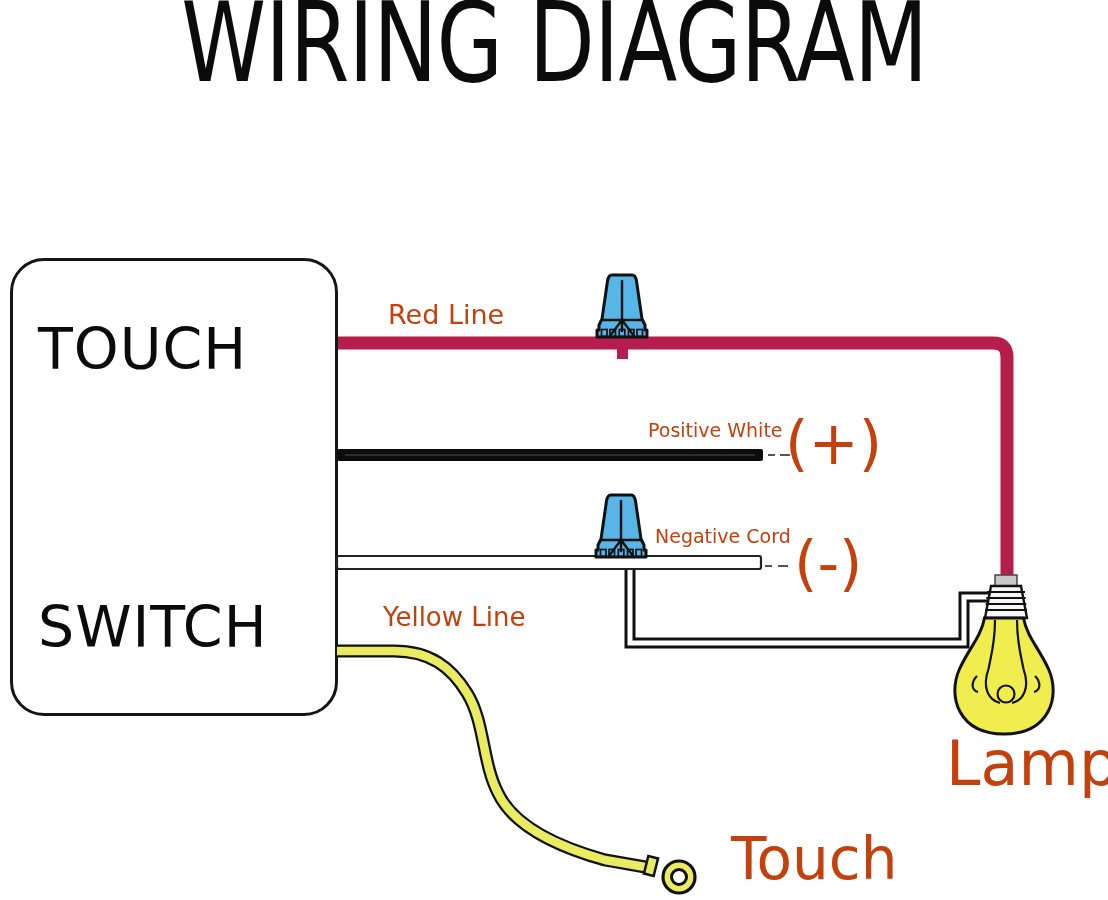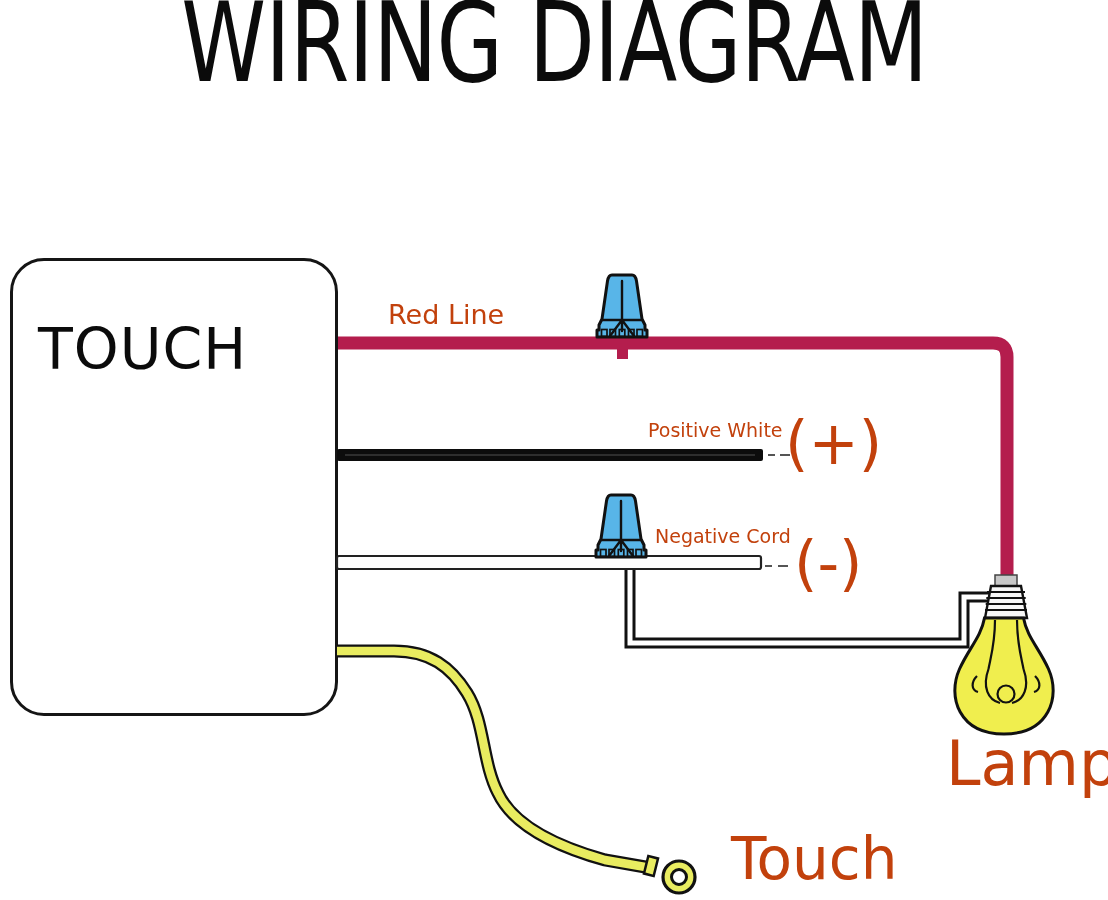--- a/index.html
+++ b/index.html
@@ -57,20 +57,21 @@
 <body>
 
 <div class="stage">
 
   <div class="title-wrap">
     <span>WIRING DIAGRAM</span>
   </div>
 
   <div class="switch-box">
     <div class="box-line l1">TOUCH</div>
+    <div class="box-line l3">SWITCH</div>
   </div>
 
   <svg class="diagram" width="1108" height="900" viewBox="0 0 1108 900" xmlns="http://www.w3.org/2000/svg">
     <defs>
       <g id="wirenut">
         <path d="M -10 -62 L 10 -62 Q 13.5 -62 14.5 -56 L 20 -18 L 23 -12 L 23 -7 L 25 -7 L 25 0 L -25 0 L -25 -7 L -23 -7 L -23 -12 L -20 -18 L -14.5 -56 Q -13.5 -62 -10 -62 Z" style="fill:var(--connector-blue,#58b5e8)" stroke="#111" stroke-width="3" stroke-linejoin="round"></path>
         <path d="M -20 -17 H 20 M 0 -56 V -17 M 0 -17 L -12 -1 M 0 -17 L 12 -1 M 0 -17 V -6" fill="none" stroke="#111" stroke-width="2.4" stroke-linecap="round"></path>
         <g fill="none" stroke="#111" stroke-width="1.7">
           <rect x="-20.5" y="-7.5" width="5.5" height="7"></rect>
           <rect x="-12" y="-7.5" width="5.5" height="7"></rect>
@@ -132,20 +133,21 @@
         <path d="M977 676 C971 682 971 690 978 692"></path>
         <path d="M1035 676 C1041 682 1041 690 1034 692"></path>
       </g>
     </g>
 
     <use href="#wirenut" transform="translate(622,337)"></use>
     <use href="#wirenut" transform="translate(621,557)"></use>
   </svg>
 
   <div class="lbl s27" style="left:388px;top:300px;">Red Line</div>
+  <div class="lbl s26" style="left:383px;top:603px;">Yellow Line</div>
 
   <div class="lbl s19" style="left:648px;top:420px;">Positive White</div>
   <div class="lbl s19" style="left:647px;top:526px;margin-left:8px;">Negative Cord</div>
   <div class="lbl big-symbol" style="left:785px;top:410px;">(+)</div>
   <div class="lbl big-symbol" style="left:794px;top:530px;">(-)</div>
 
   <div class="lbl s62" style="left:946px;top:730px;">Lamp</div>
   <div class="lbl s58" style="left:731px;top:828px;">Touch</div>
 
 </div>

